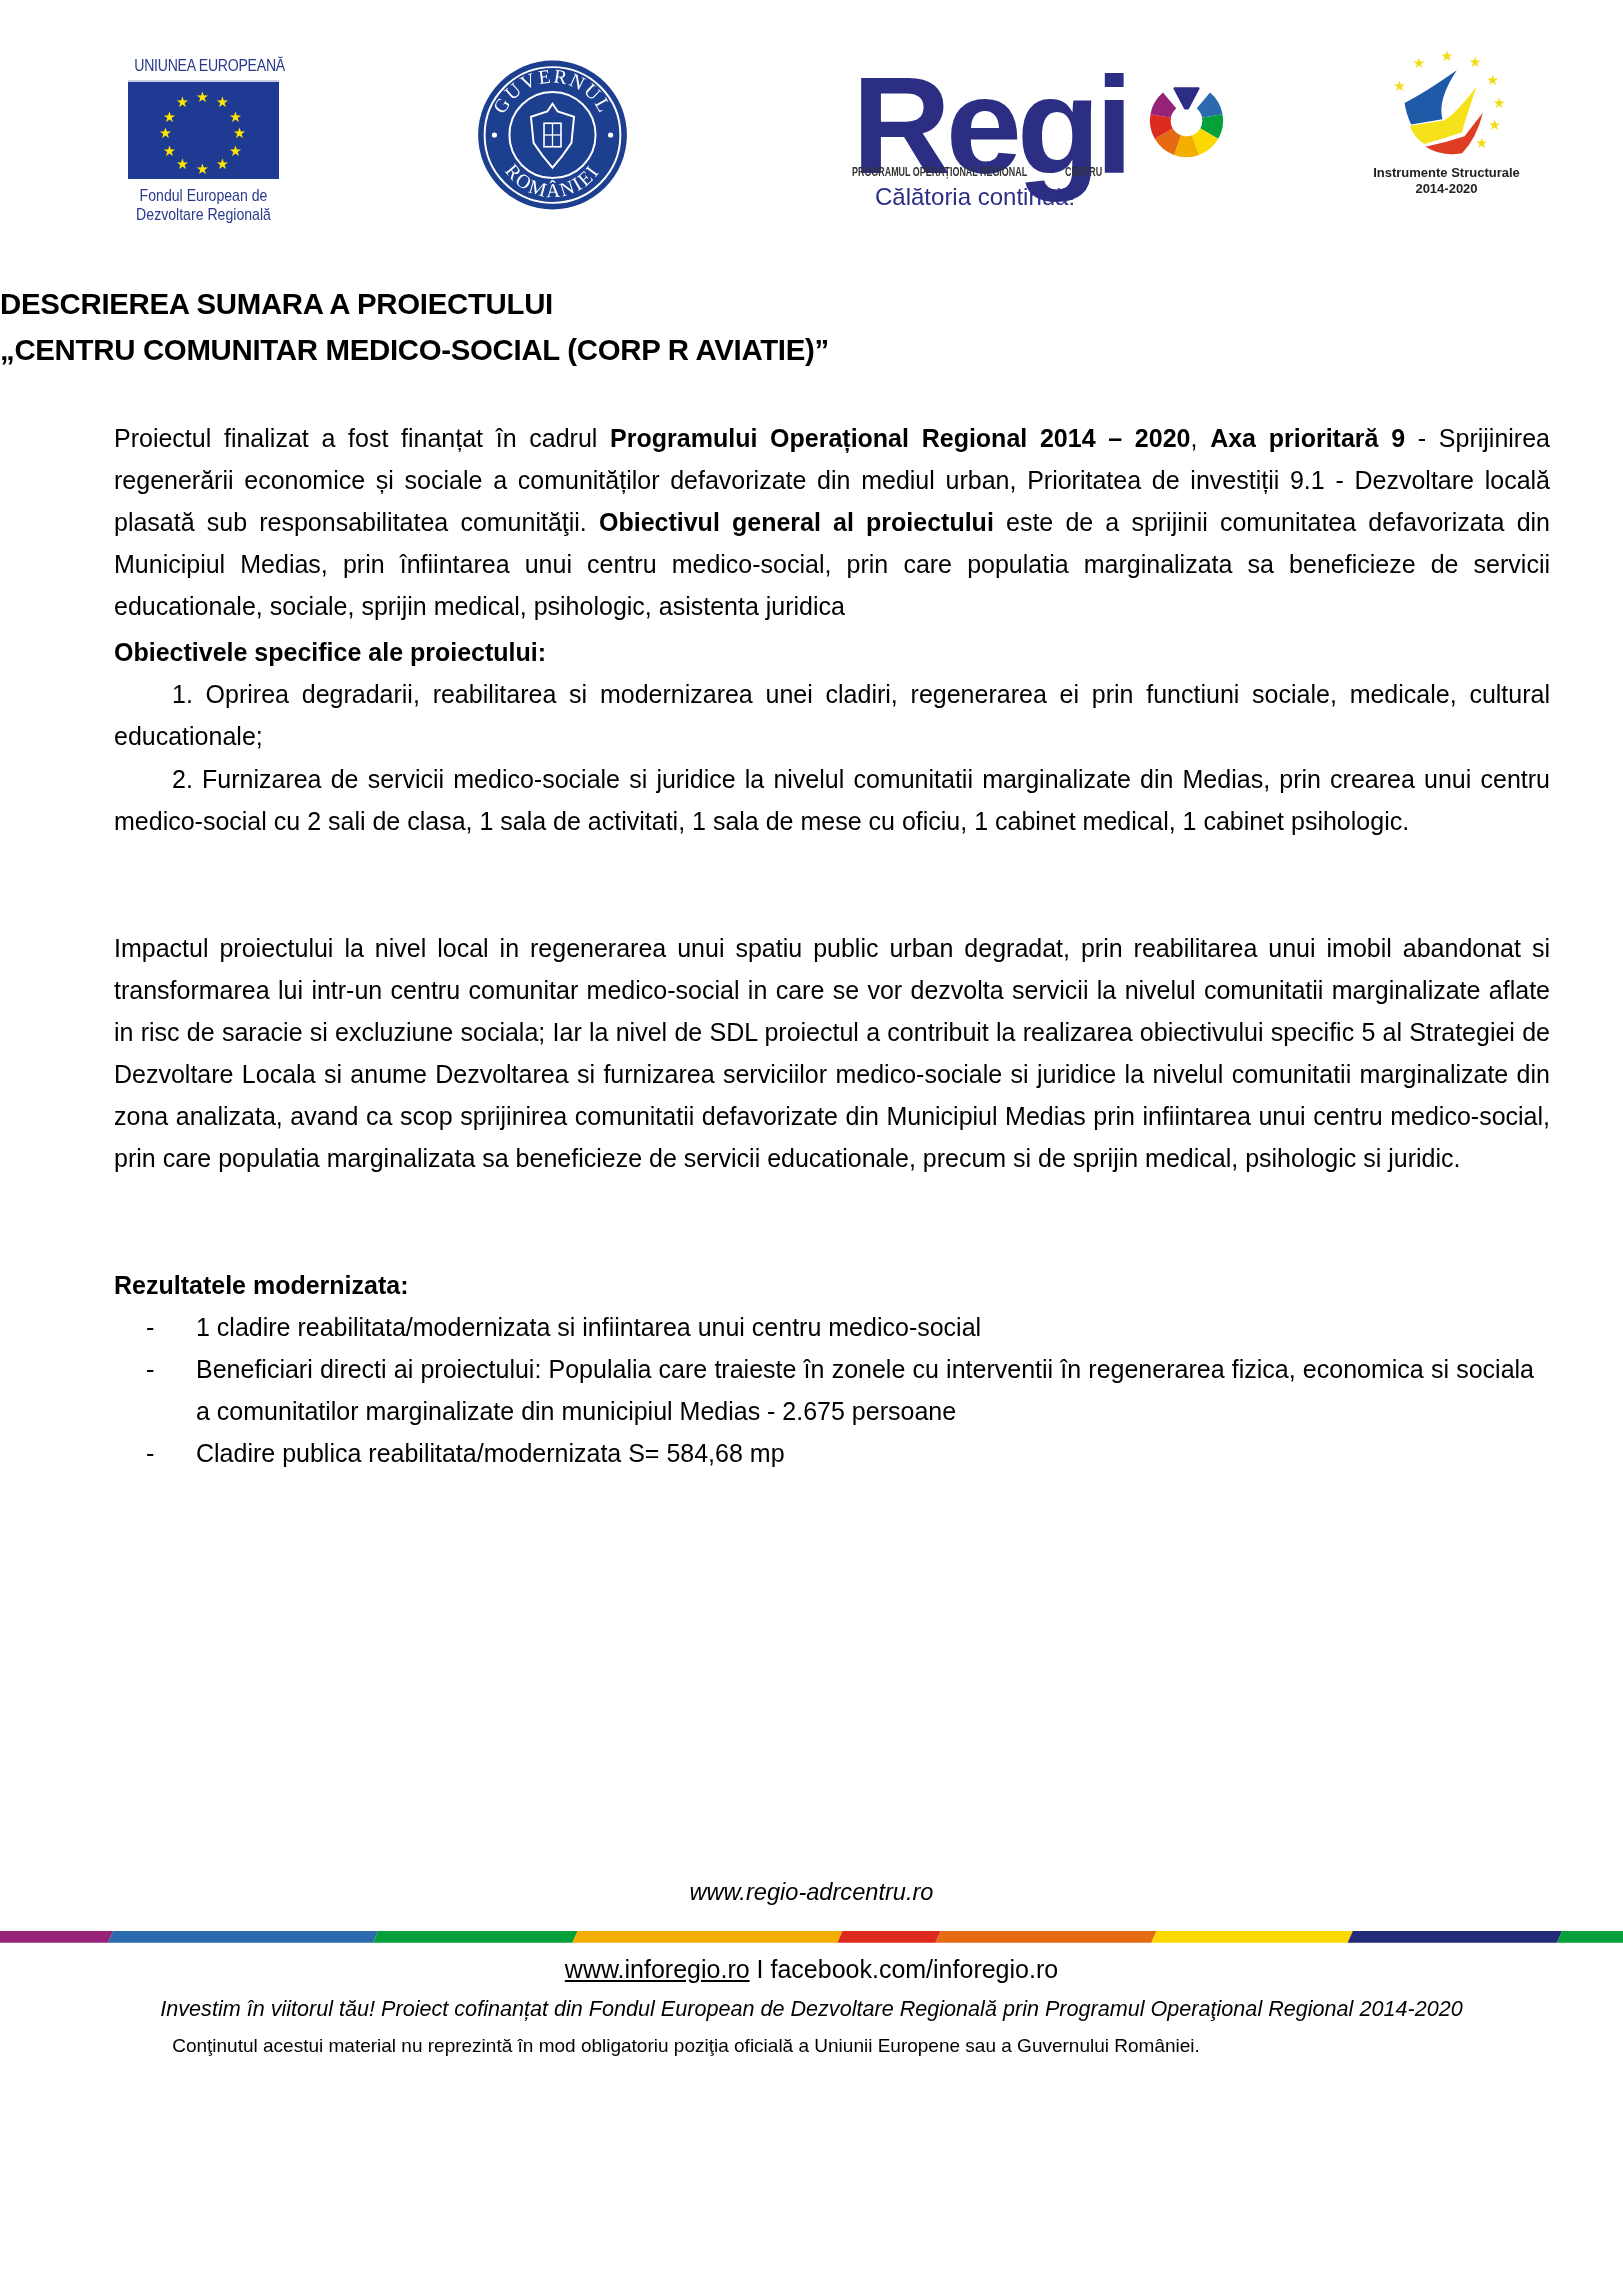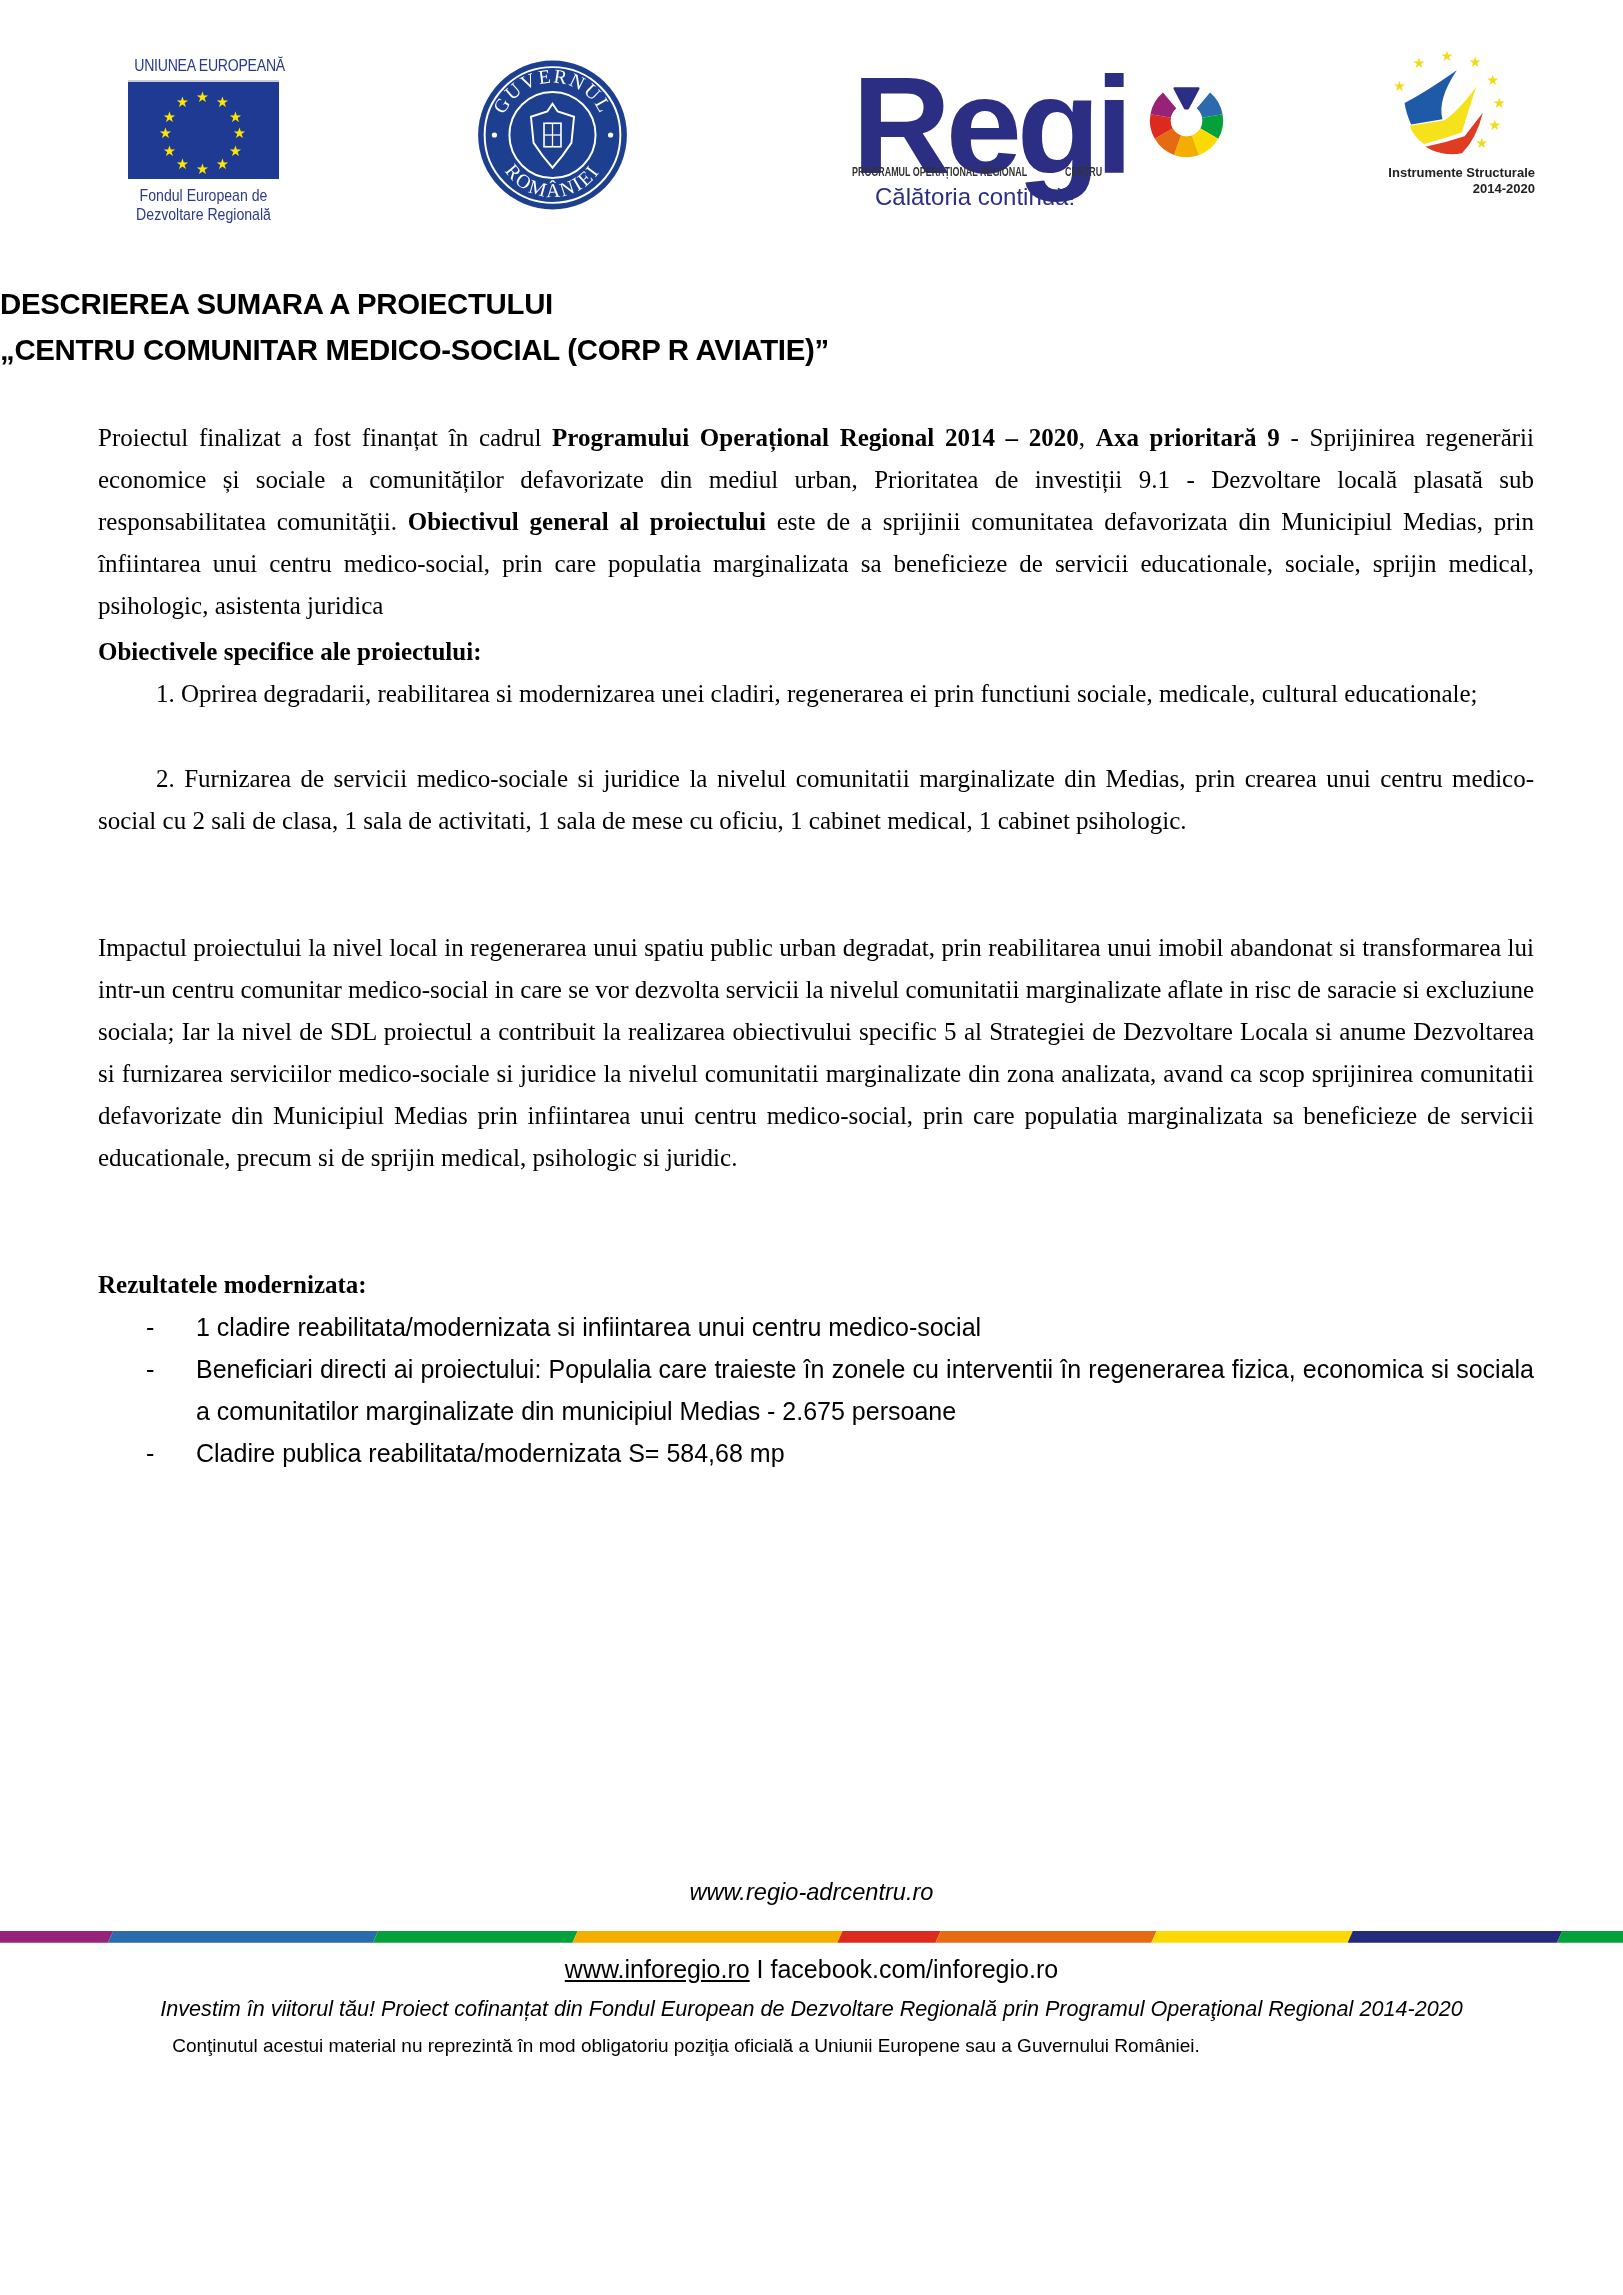--- a/index.html
+++ b/index.html
@@ -18,28 +18,28 @@
 
   .regio-logo { left: 839px; top: 60px; width: 366px; height: 157px; }
   .regio-word { position: absolute; left: 13px; top: 0; font-family: "Liberation Sans", sans-serif; font-weight: bold; font-size: 137px; line-height: 131px; color: #2b2e83; letter-spacing: -5.2px; }
   .regio-wheel { position: absolute; left: 308px; top: 18.3px; width: 79px; height: 85px; }
   .regio-sub1 { position: absolute; left: 13px; top: 105px; font-size: 12.4px; font-weight: bold; color: #333; transform: scaleX(0.72); transform-origin: left; white-space: nowrap; }
   .regio-sub2 { position: absolute; left: 226px; top: 105px; font-size: 12.4px; font-weight: bold; color: #333; transform: scaleX(0.72); transform-origin: left; }
   .regio-tag { position: absolute; left: 36px; top: 123px; font-size: 24px; color: #2b2e83; white-space: nowrap; }
 
   .is-logo { left: 1358px; top: 41px; width: 177px; height: 170px; text-align: center; }
   .is-logo .is-mark { width: 124px; height: 124px; margin: 0 auto; display: block; }
-  .is-logo .is-text { font-size: 13px; font-weight: bold; color: #222; line-height: 15.7px; text-align: right; }
+  .is-logo .is-text { font-size: 13px; font-weight: bold; color: #222; line-height: 15.7px; }
 
   
   .title-block { position: absolute; left: 0; width: 1623px; top: 281px; text-align: left; }
   .title-line { font-family: "Liberation Sans", sans-serif; font-weight: bold; font-size: 29.4px; line-height: 46px; letter-spacing: -0.3px; }
 
   
-  .body-text { position: absolute; left: 98px; width: 1436px; font-family: Liberation Serif, serif; font-size: 25px; line-height: 42px; text-align: justify; color: #000; }
+  .body-text { position: absolute; left: 114px; width: 1436px; font-family: Liberation Sans, sans-serif; font-size: 25px; line-height: 42px; text-align: justify; color: #000; }
   .para-intro { top: 417px; }
   .obj-head { top: 631px; font-weight: bold; }
   .obj-item { text-indent: 58px; }
   .obj-1 { top: 673px; }
   .obj-2 { top: 758px; }
   .impact { top: 927px; }
   .res-head { top: 1264px; font-weight: bold; }
   .res-list { position: absolute; left: 98px; width: 1436px; top: 1306px; list-style: none; font-size: 25px; line-height: 42px; }
   .res-item { position: relative; padding-left: 98px; text-align: justify; }
   .res-dash { position: absolute; left: 48px; top: 0; }

